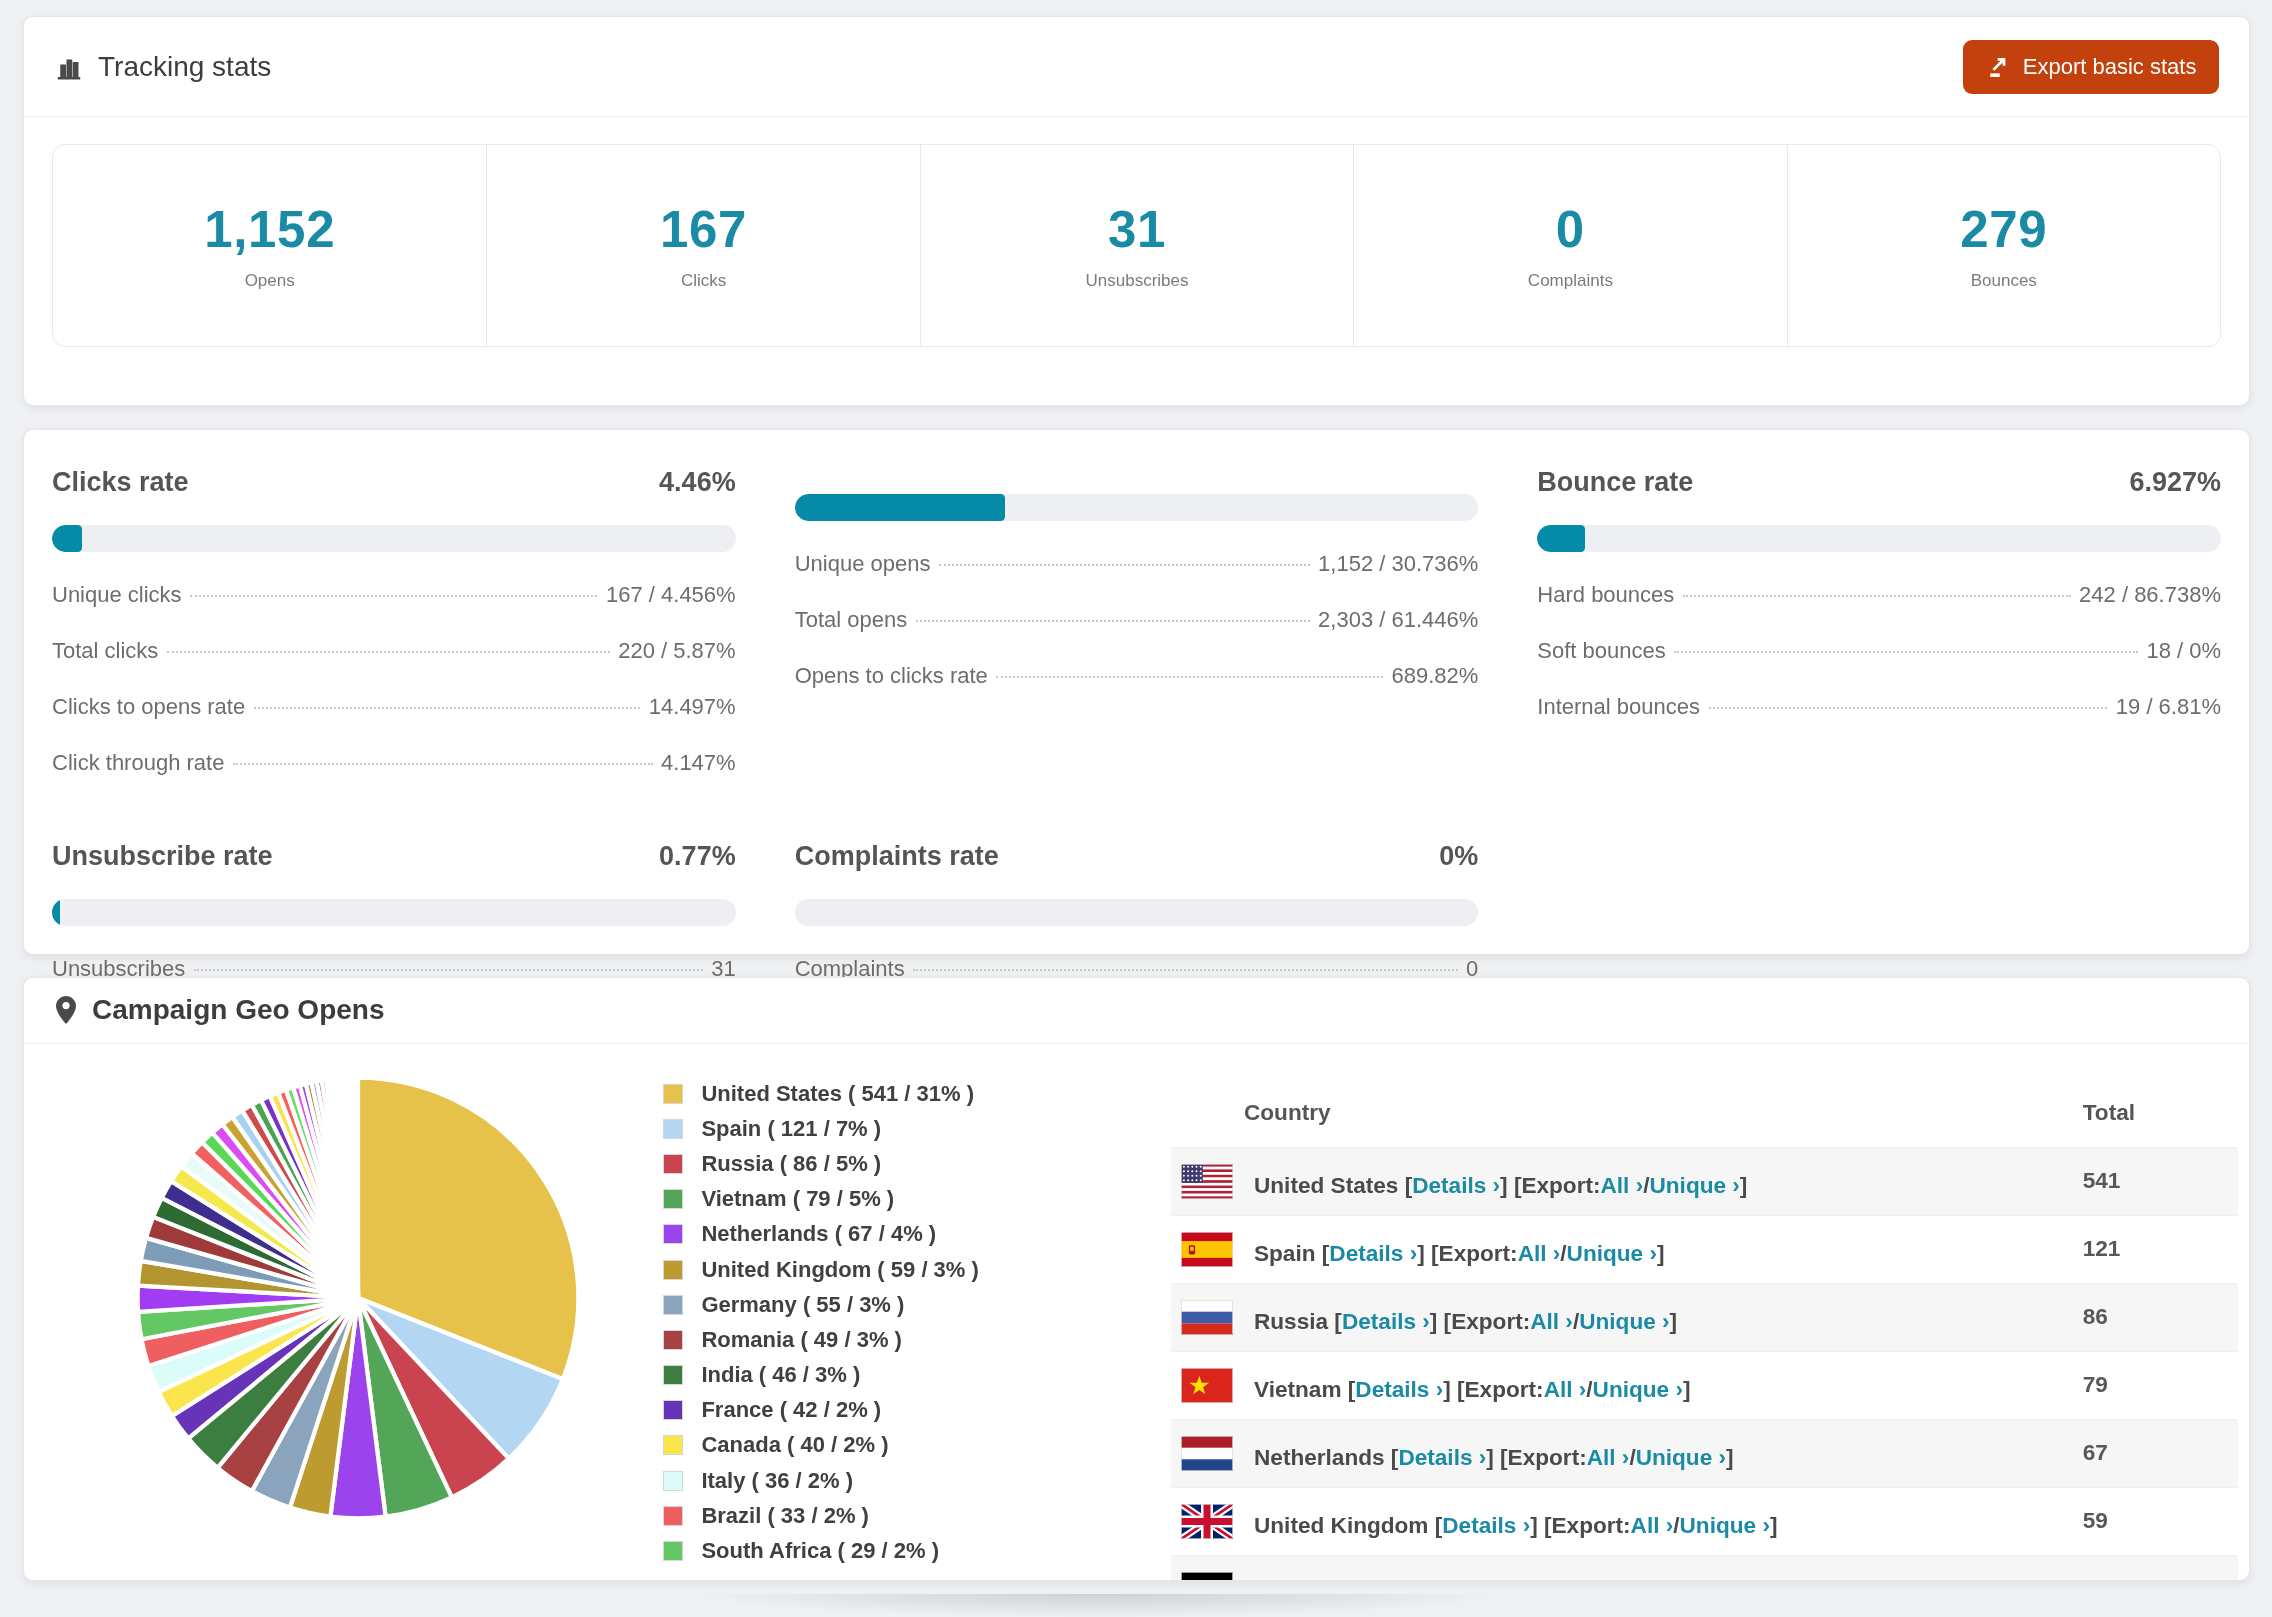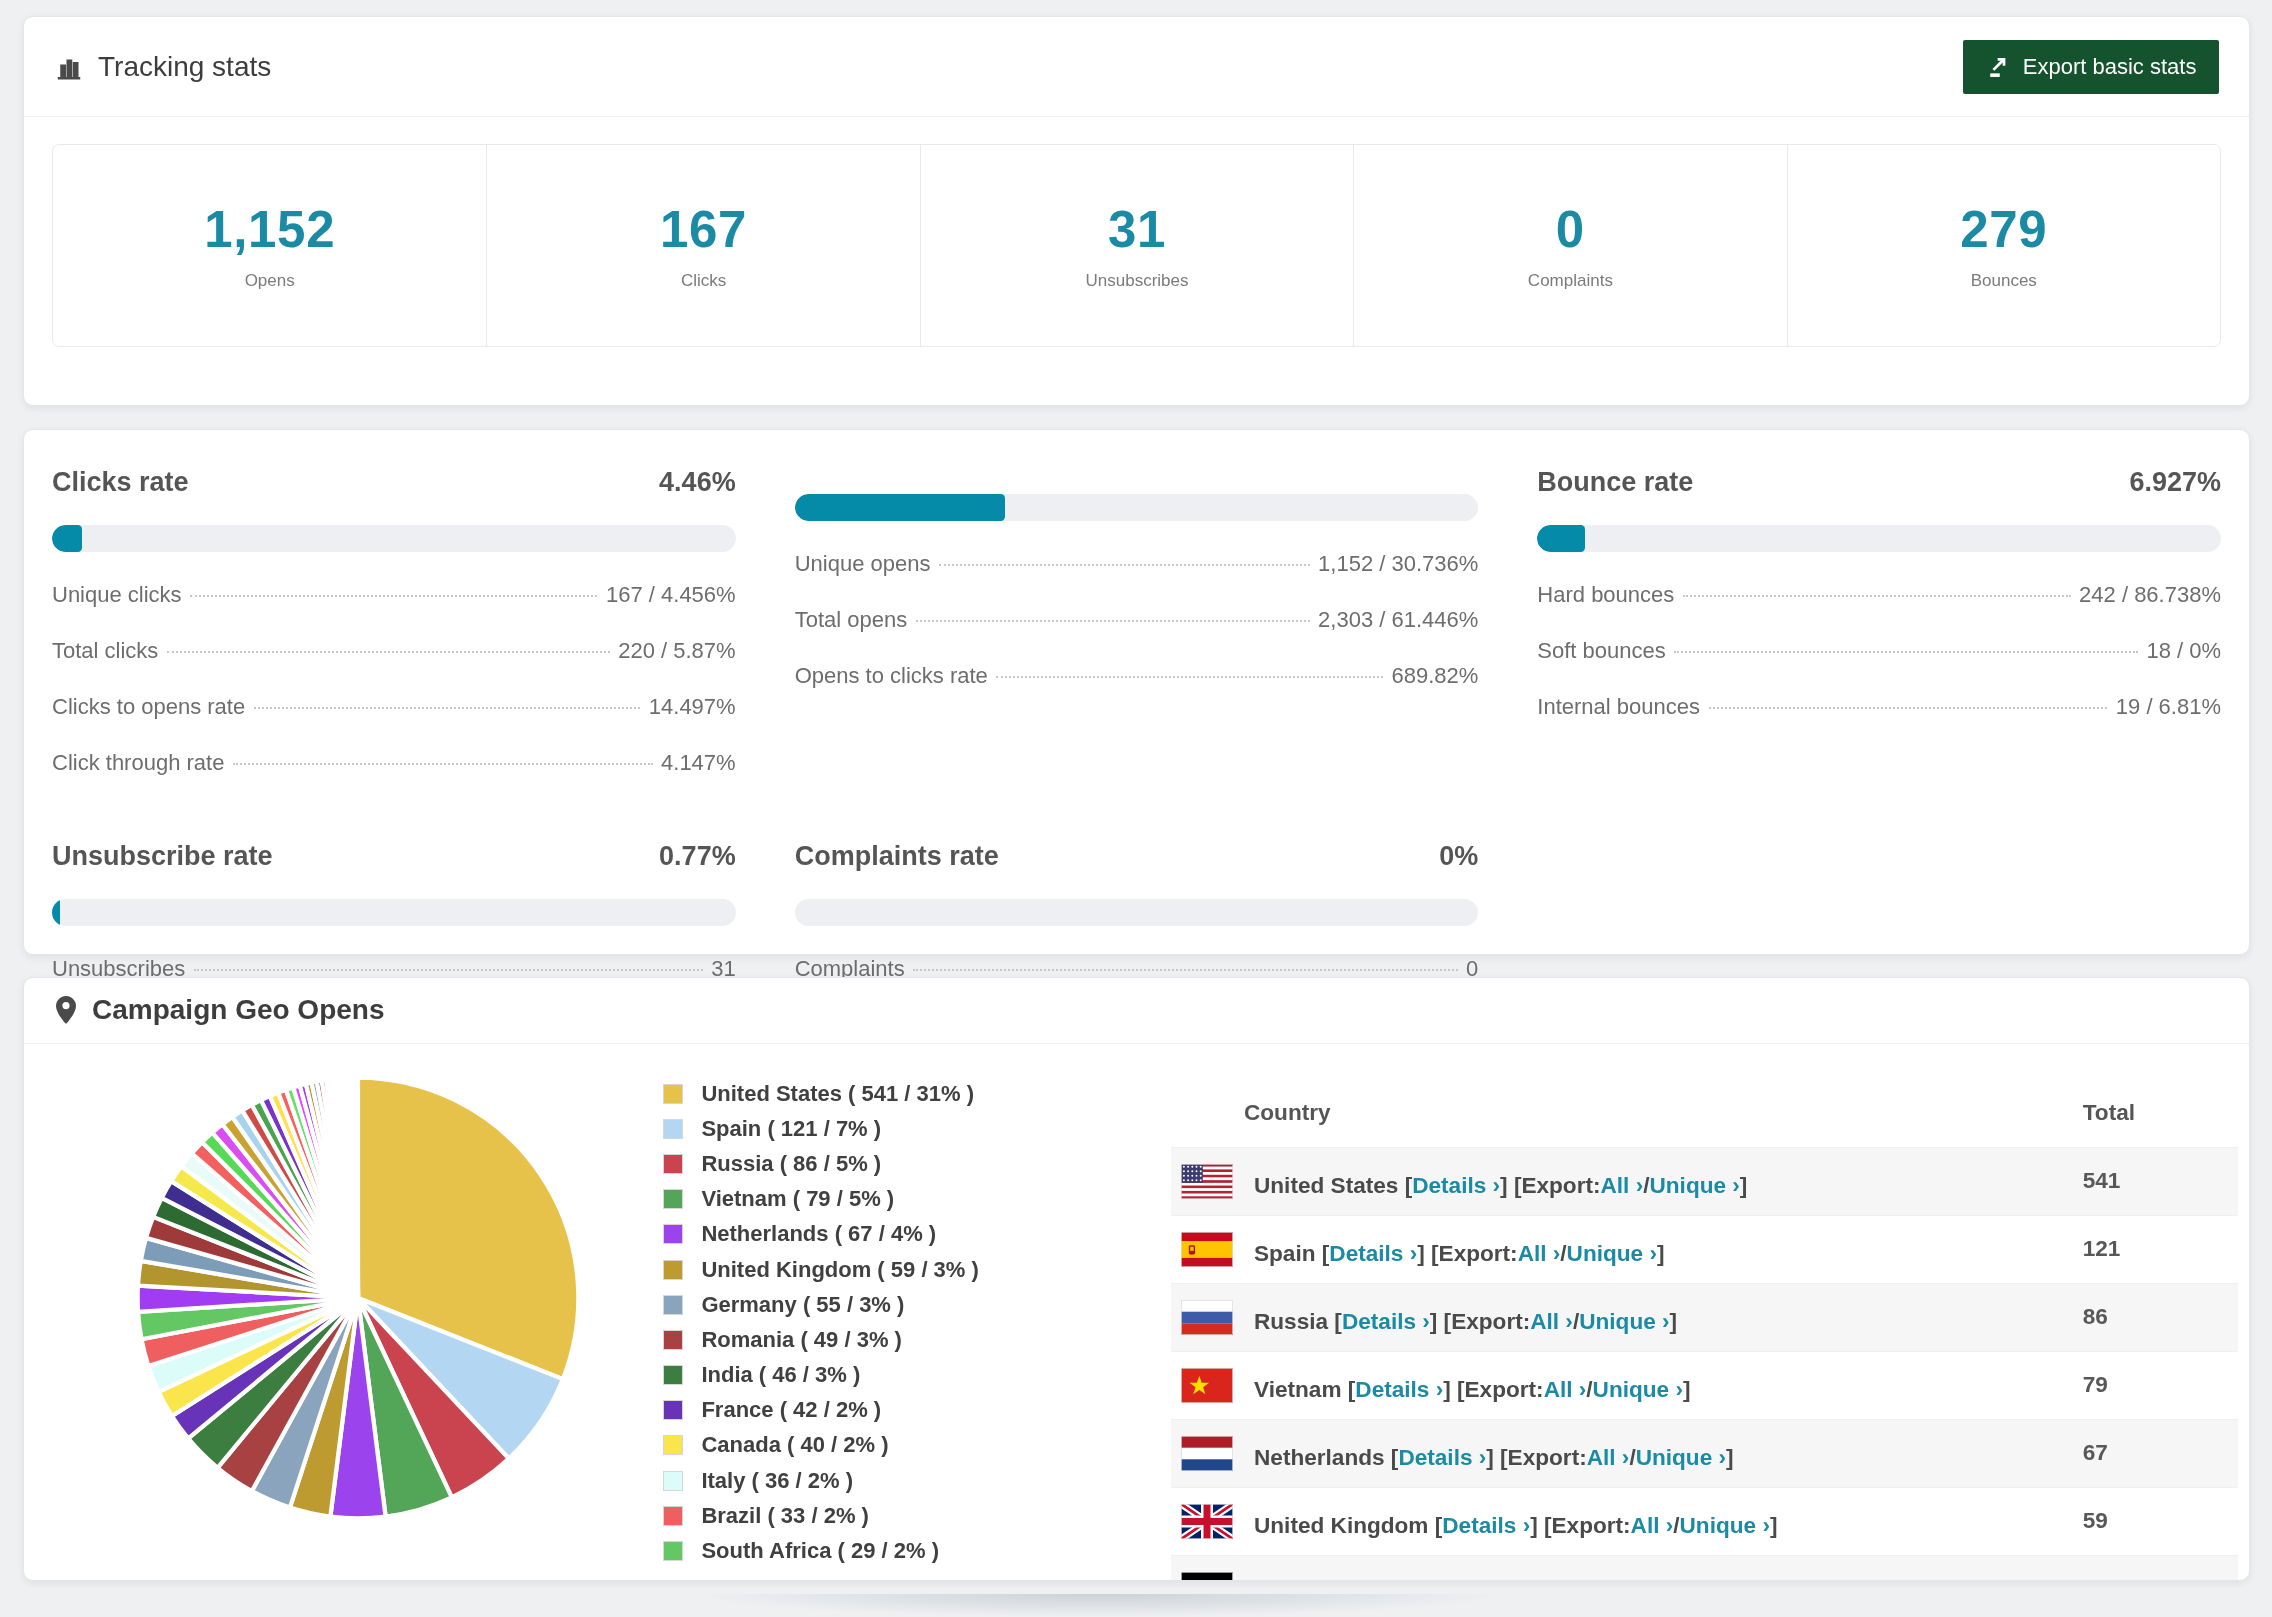--- a/index.html
+++ b/index.html
@@ -4,22 +4,22 @@
 <style>
   * { margin:0; padding:0; box-sizing:border-box; }
   html,body { width:2273px; height:1618px; background:#eef0f2; font-family:"Liberation Sans", sans-serif; overflow:hidden; position:relative; }
   .card { background:#fff; border:1.4px solid #e3e6ea; border-radius:10px; margin:0 23px; box-shadow:0 2.8px 7px rgba(40,50,70,.07); position:relative; }
 
   
   #card-tracking { margin-top:16px; height:390px; }
   .card-header { height:100px; padding:0 30px; display:flex; align-items:center; justify-content:space-between; border-bottom:1.4px solid #f0f0f0;gap:48px; }
   .card-title { display:flex; align-items:center; gap:14px; font-size:28px; color:#3d3d3d; }
   .card-title svg { display:block; }
-  .btn-export { display:flex; align-items:center; gap:11.3px; background:#14532d; color:#fff; border:none; border-radius:2px; font-size:22px; font-family:inherit; padding:14px 22.6px; cursor:pointer; }
-  .stats-box { margin:27px 28px; border:1.4px solid #e7eaed; border-radius:7px; display:grid; grid-template-columns:repeat(5,1fr); height:203px; }
+  .btn-export { display:flex; align-items:center; gap:11.3px; background:#c2410c; color:#fff; border:none; border-radius:9px; font-size:22px; font-family:inherit; padding:14px 22.6px; cursor:pointer; }
+  .stats-box { margin:27px 28px; border:1.4px solid #e7eaed; border-radius:13px; display:grid; grid-template-columns:repeat(5,1fr); height:203px; }
   .stat-cell { display:flex; flex-direction:column; align-items:center; justify-content:center; gap:11.3px; }
   .stat-cell + .stat-cell { border-left:1.4px solid #e7eaed; }
   .stat-value { font-size:51px; font-weight:700; color:#1b8aa4; letter-spacing:0.7px; }
   .stat-label { font-size:17px; color:#7b7b7b; }
 
   
   #card-rates { margin-top:22.6px; height:526px; padding:37px 28px 42px; }
   #rates-grid { display:grid; grid-template-columns:repeat(3,1fr); column-gap:59px; row-gap:65px; }
   .rate-head { display:flex; justify-content:space-between; align-items:center; font-size:27px; font-weight:700; color:#555; }
   .rate-bar { margin-top:27px; height:27px; background:#edeff3; border-radius:13.4px; overflow:hidden; }

